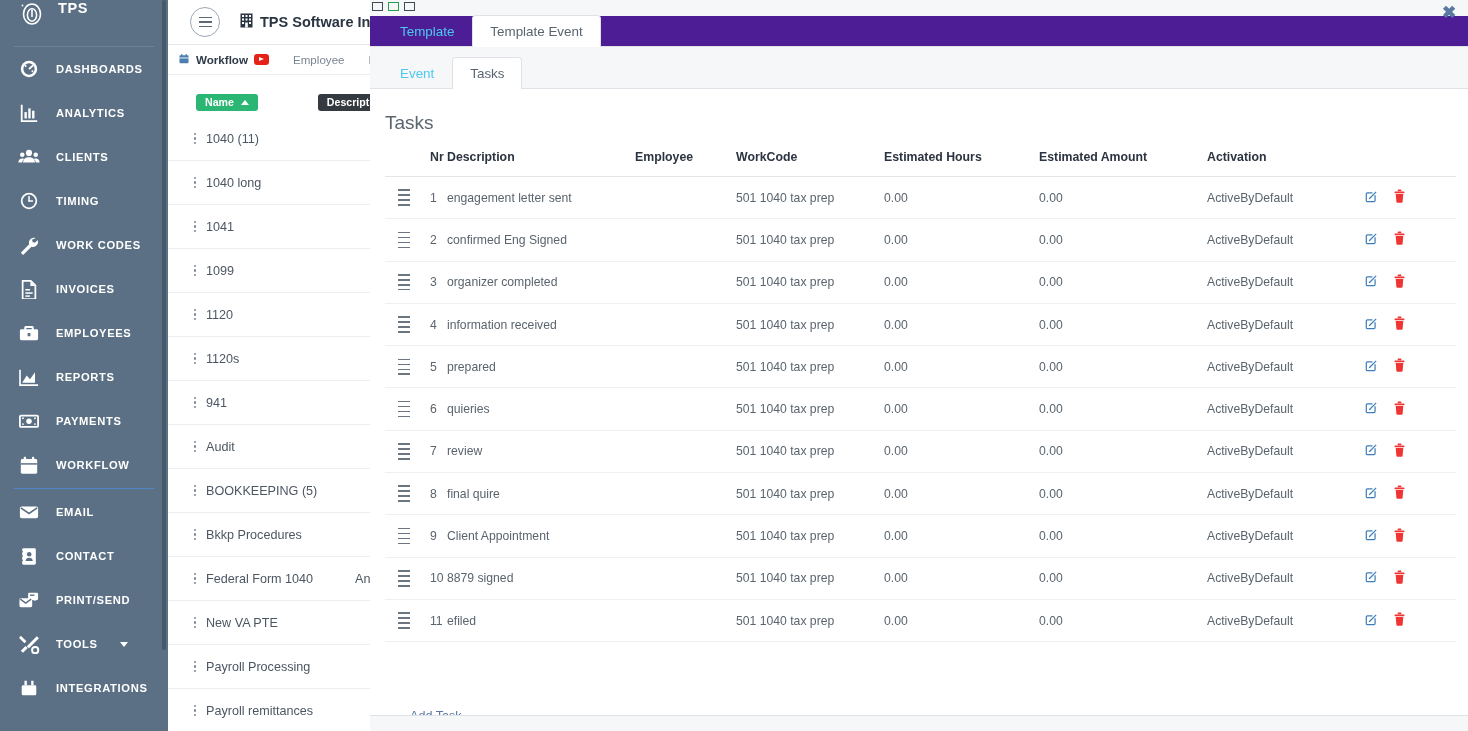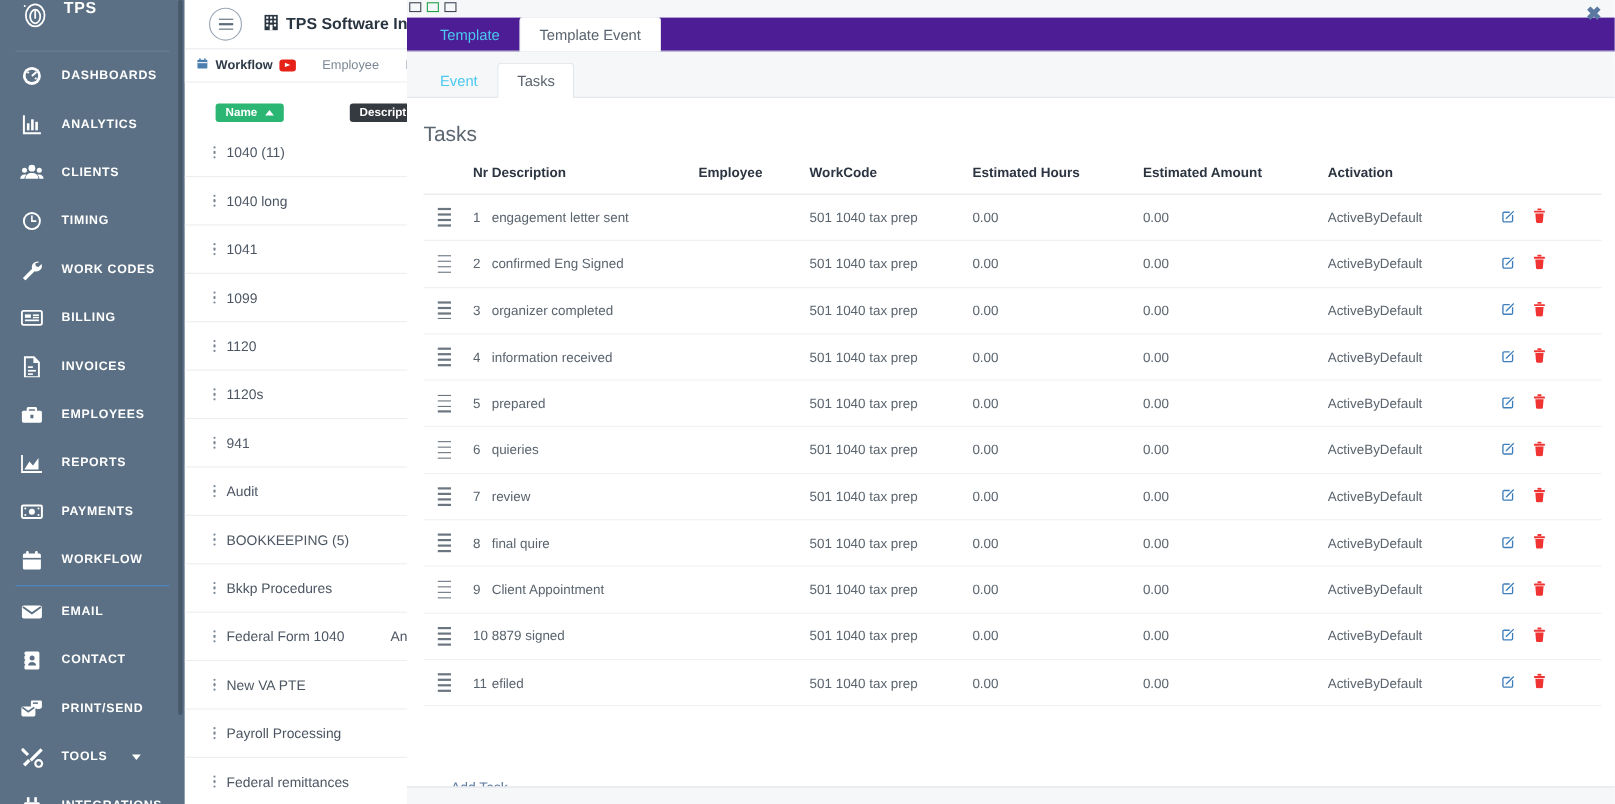--- a/index.html
+++ b/index.html
@@ -274,32 +274,20 @@
             </span>
             <span class="nav-label">TIMING</span>
           </div>
           <div class="nav-item">
             <span class="nav-icon">
               <svg width="22" height="20" viewBox="0 0 24 22" fill="#ffffff">
                 <path d="M19.6 3.4a5.6 5.6 0 0 0-7.4 6.9L3 19.5 5.5 22l9.2-9.2a5.6 5.6 0 0 0 6.9-7.4l-3 3-2.6-.7-.7-2.6z"></path>
               </svg>
             </span>
             <span class="nav-label">WORK CODES</span>
-          </div>
-          <div class="nav-item">
-            <span class="nav-icon">
-              <svg width="22" height="20" viewBox="0 0 24 22" fill="#ffffff">
-                <rect x="2" y="4" width="20" height="14" rx="1.8" fill="none" stroke="#ffffff" stroke-width="1.9"></rect>
-                <rect x="5" y="7.5" width="6" height="3.4"></rect>
-                <rect x="5" y="12.6" width="14" height="1.7"></rect>
-                <rect x="13" y="7.5" width="6" height="1.7"></rect>
-                <rect x="13" y="10" width="6" height="1.4"></rect>
-              </svg>
-            </span>
-            <span class="nav-label">BILLING</span>
           </div>
           <div class="nav-item">
             <span class="nav-icon">
               <svg width="22" height="20" viewBox="0 0 24 22" fill="#ffffff">
                 <path d="M5 2h9l5 5v15H5z" fill="none" stroke="#ffffff" stroke-width="1.9"></path>
                 <path d="M13.5 2.5v5.2h5"></path>
                 <rect x="8" y="11" width="5" height="1.7"></rect>
                 <rect x="8" y="14.6" width="8" height="1.7"></rect>
                 <rect x="8" y="18" width="5" height="1.6"></rect>
               </svg>
@@ -574,21 +562,21 @@
             <i></i>
           </span>
           <span class="list-name">Payroll Processing</span>
         </div>
         <div class="list-row">
           <span class="dots">
             <i></i>
             <i></i>
             <i></i>
           </span>
-          <span class="list-name">Federal remittances</span>
+          <span class="list-name">Payroll remittances</span>
         </div>
       </div>
   </div>
 
   <div id="modal">
 
     <div id="win-ctrl">
         <span class="win-box"></span>
         <span class="win-box green"></span>
         <span class="win-box"></span>

